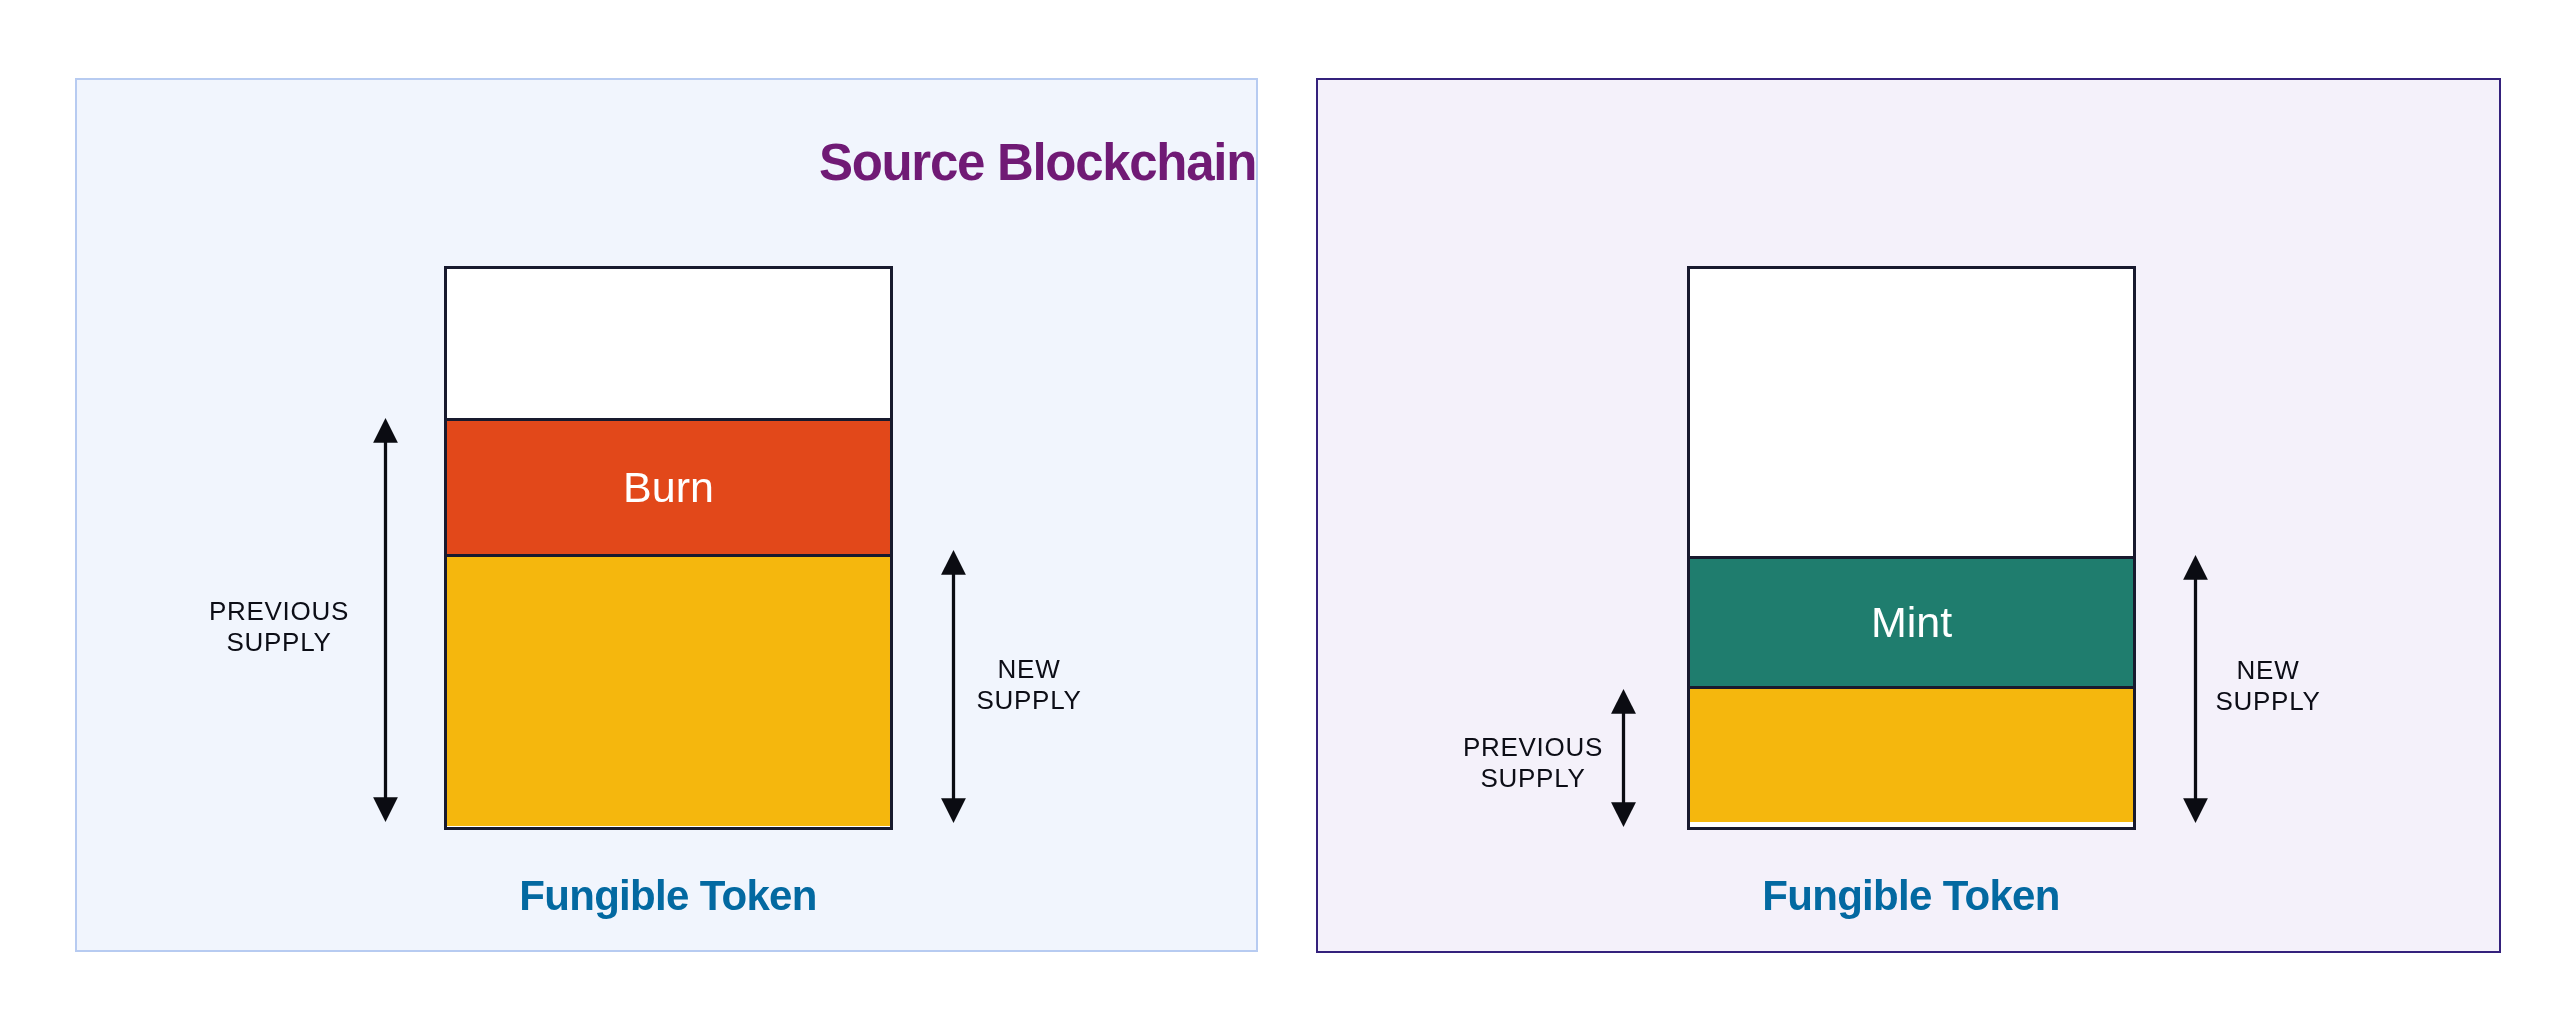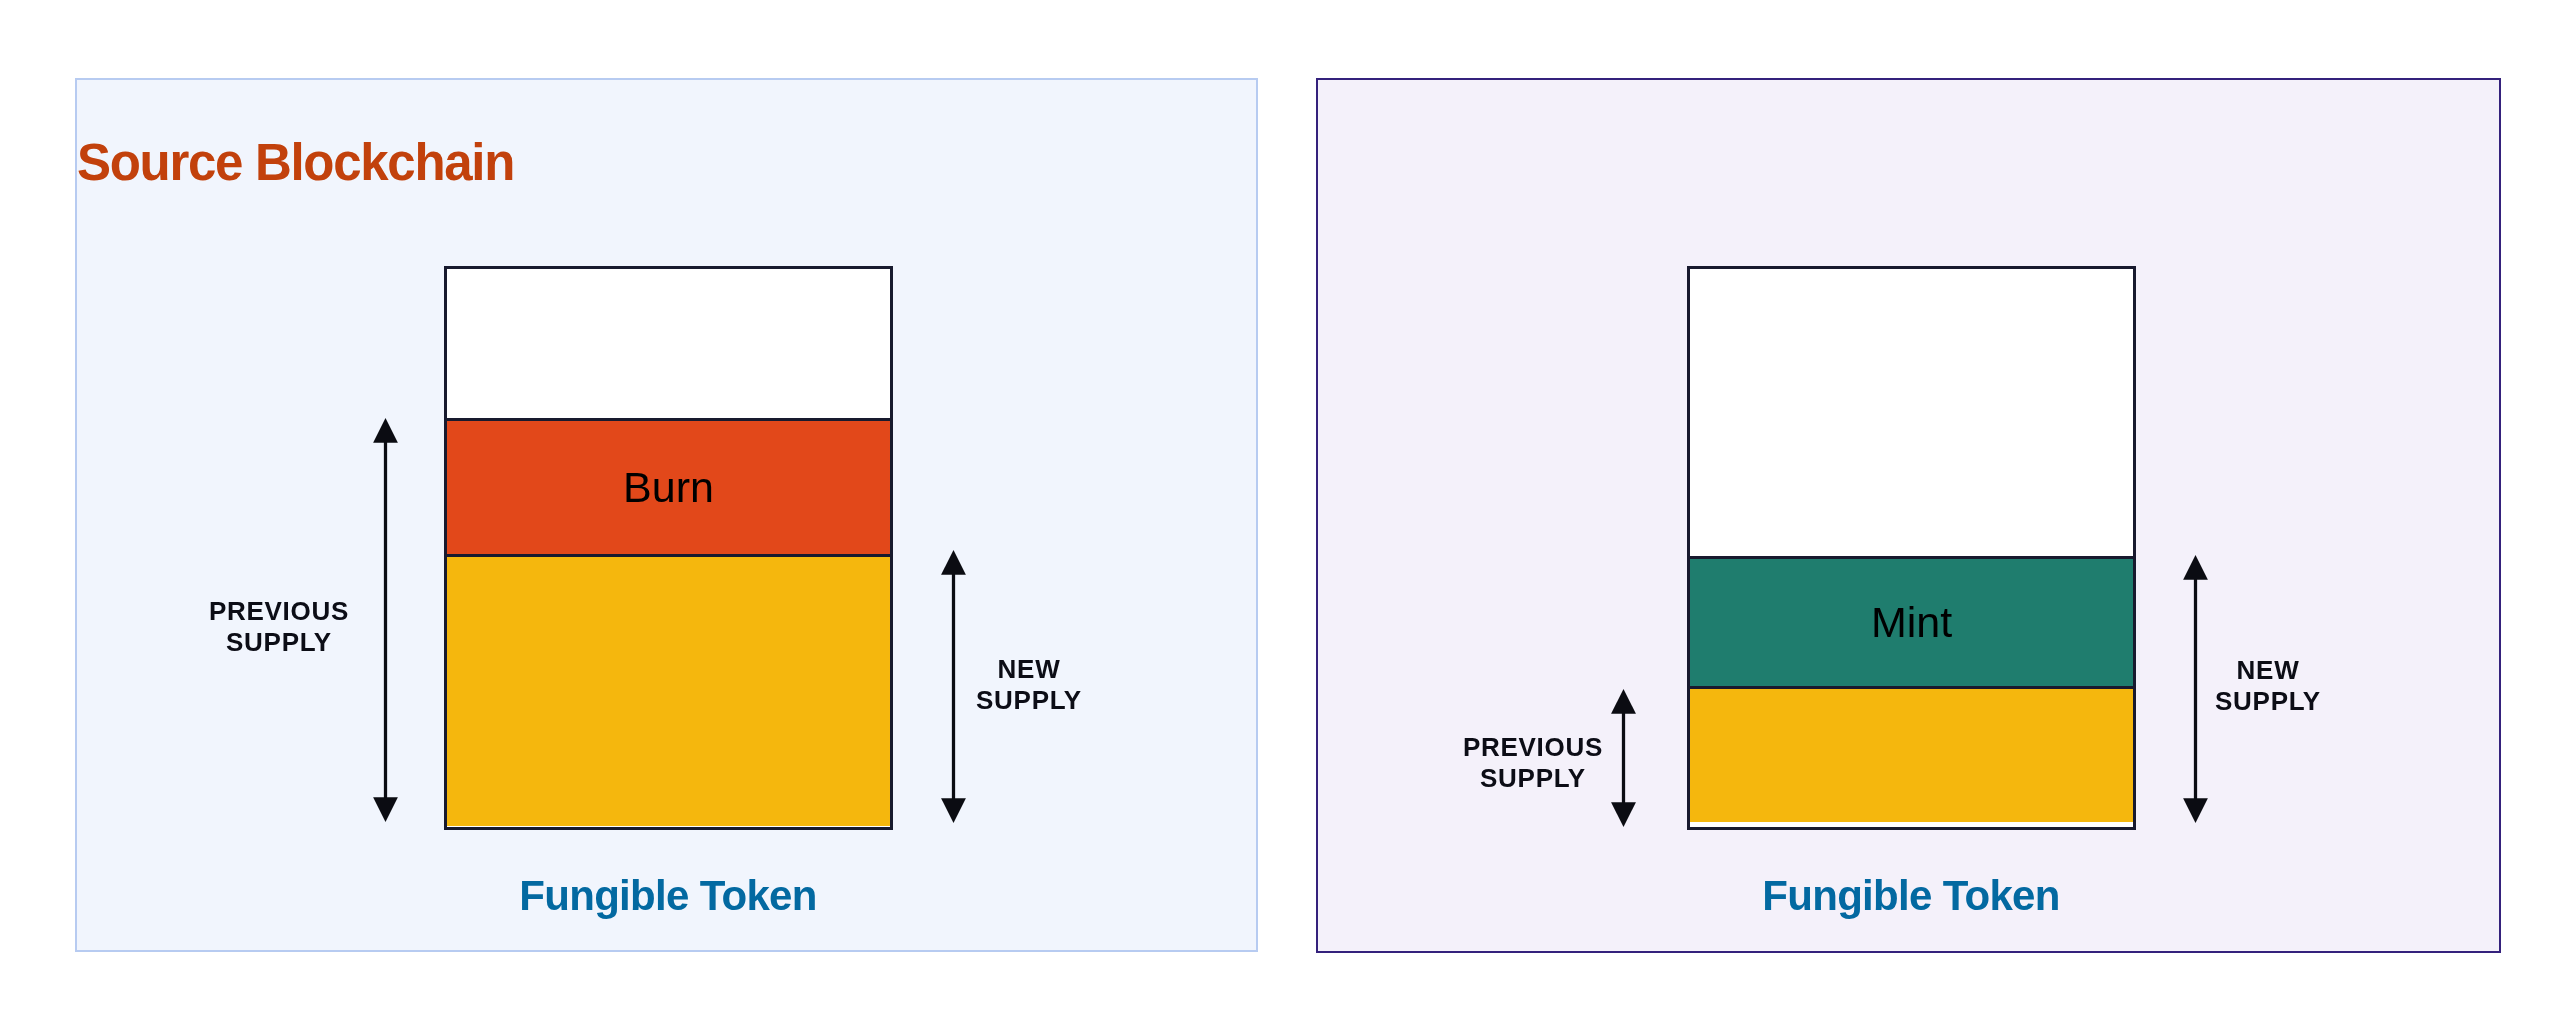--- a/index.html
+++ b/index.html
@@ -19,38 +19,38 @@
   .panel.source {
     left: 75px; width: 1183px; height: 874px;
     border: 2.6px solid #B7CBF1; background: #F1F5FD;
   }
   .panel.dest {
     left: 1316px; width: 1185px; height: 875px;
     border: 2.6px solid #34217C; background: #F4F1FA;
   }
   .panel-title {
     position: absolute; top: 55px; left: 0; width: 100%;
-    text-align: left;
+    text-align: right;
     font-size: 51px; font-weight: 700; letter-spacing: -1.3px;
-    color: #c2410c; line-height: 55px;
+    color: #701a75; line-height: 55px;
   }
   .bar {
     position: absolute; top: 186px; width: 449px; height: 564px;
     border: 3.3px solid #181A2E; background: #ffffff;
     display: flex; flex-direction: column;
   }
   .panel.source .bar { left: 367px; }
   .panel.dest   .bar { left: 369px; }
   .seg {
     width: 100%;
     display: flex; align-items: center; justify-content: center;
   }
   .seg.bordered { border-top: 3.3px solid #181A2E; }
   .seg-label {
-    color: #000000; font-size: 43px; font-weight: 500; line-height: 43px;
+    color: #ffffff; font-size: 43px; font-weight: 500; line-height: 43px;
   }
   
   .panel.source .seg.s1 { height: 149px; }
   .panel.source .seg.s2 { height: 136px; }
   .panel.source .seg.s3 { height: 272px; }
   
   .panel.dest .seg.s1 { height: 287px; }
   .panel.dest .seg.s2 { height: 130px; }
   .panel.dest .seg.s3 { height: 136px; }
 
@@ -60,21 +60,21 @@
     font-size: 42px; font-weight: 700; letter-spacing: -0.7px;
     color: #0369a1; white-space: nowrap; line-height: 46px; margin-top: 15px;
   }
   .panel.source .token-label { left: 591px; }
   .panel.dest   .token-label { left: 593px; }
 
   .measure-label {
     position: absolute;
     transform: translateX(-50%);
     text-align: center;
-    font-size: 26px; font-weight: 700; letter-spacing: 0.7px;
+    font-size: 26px; font-weight: 400; letter-spacing: 0.7px;
     color: #0C0D16; line-height: 31px; white-space: nowrap;
   }
   .panel.source .measure-label.prev { left: 202px;  top: 516px; }
   .panel.source .measure-label.new  { left: 952px; top: 574px; }
   .panel.dest   .measure-label.prev { left: 215px;  top: 652px; }
   .panel.dest   .measure-label.new  { left: 950px; top: 575px; }
 
   .varrow { position: absolute; color: #0B0C12; display: block; }
   .panel.source .varrow.prev { left: 294px;  top: 338px; }
   .panel.source .varrow.new  { left: 862px; top: 470px; }

